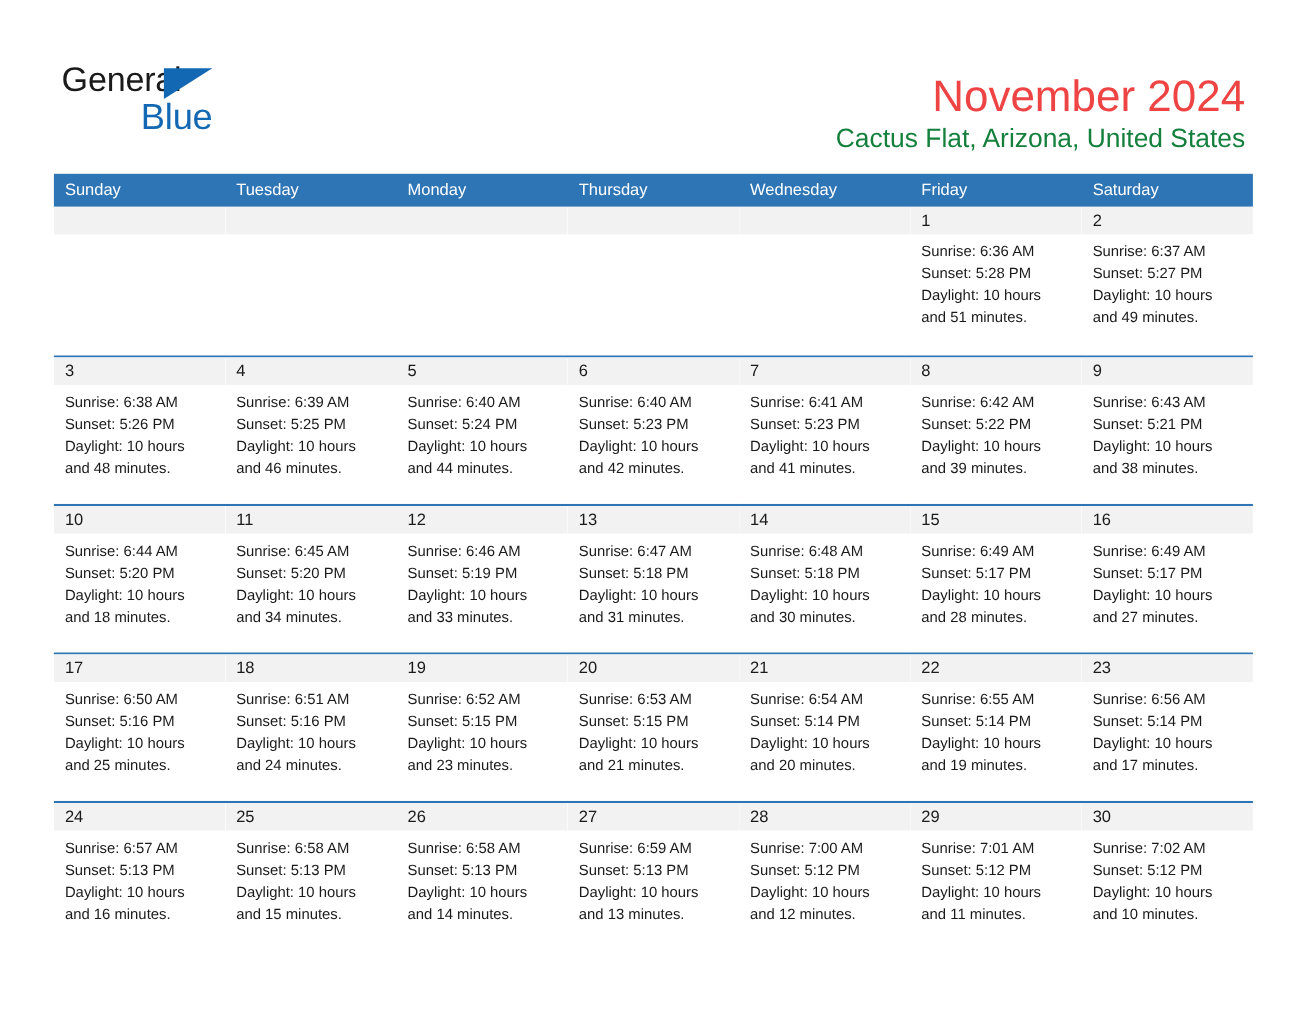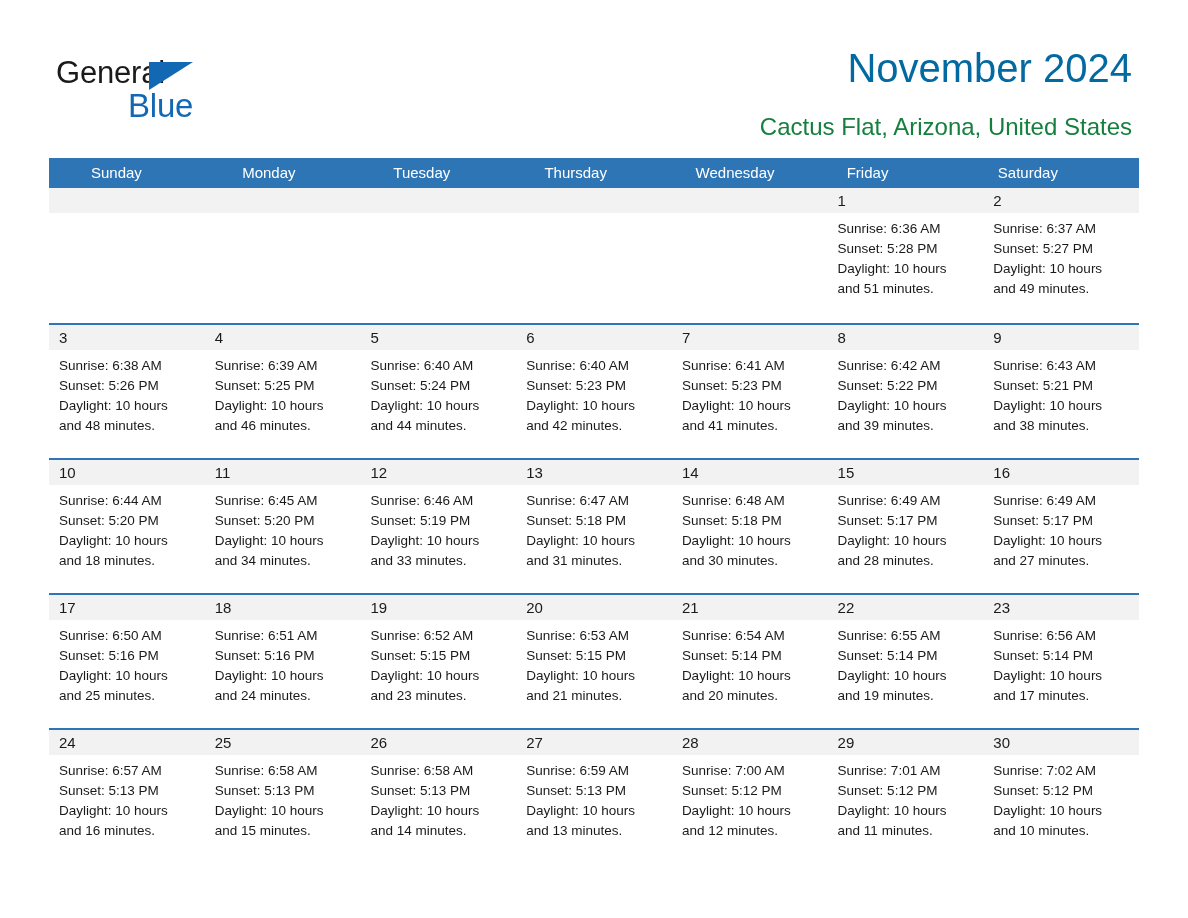--- a/index.html
+++ b/index.html
@@ -61,24 +61,24 @@
     top: 31px;
     font-size: 33px;
     line-height: 37px;
     color: #1268b3;
     letter-spacing: -0.2px;
   }
 
   .title {
     position: absolute;
     right: 56px;
-    top: 44px;
+    top: 64px;
     font-size: 40px;
     line-height: 48px;
-    color: #0369a1;
+    color: #ef4444;
     white-space: nowrap;
   }
   .subtitle {
     position: absolute;
     right: 56px;
     top: 113px;
     font-size: 24px;
     line-height: 28px;
     color: #15803d;
     text-align: right;
@@ -89,21 +89,20 @@
   .calendar {
     position: absolute;
     left: 49px;
     top: 158px;
     width: 1090px;
   }
   .dow-row {
     display: flex;
     background: #2e75b6;
     height: 30px;
-    padding-left: 32px;
   }
   .dow-cell {
     flex: 1 1 0;
     color: #ffffff;
     font-size: 15px;
     line-height: 30px;
     padding-left: 10px;
     box-sizing: border-box;
     white-space: nowrap;
   }
@@ -159,22 +158,22 @@
       <span class="logo-blue">Blue</span>
     </div>
 
     <div class="title">November 2024</div>
     <div class="subtitle">Cactus Flat, Arizona, United States</div>
   </div>
 
   <div class="calendar">
     <div class="dow-row" id="dow-row">
         <div class="dow-cell">Sunday</div>
+        <div class="dow-cell">Tuesday</div>
         <div class="dow-cell">Monday</div>
-        <div class="dow-cell">Tuesday</div>
         <div class="dow-cell">Thursday</div>
         <div class="dow-cell">Wednesday</div>
         <div class="dow-cell">Friday</div>
         <div class="dow-cell">Saturday</div>
       </div>
     <div id="weeks-container">
         <div class="week-row first">
           <div class="day-cell empty">
             <div class="day-num-band"><span class="day-num"></span></div>
             <div class="day-body"></div>

